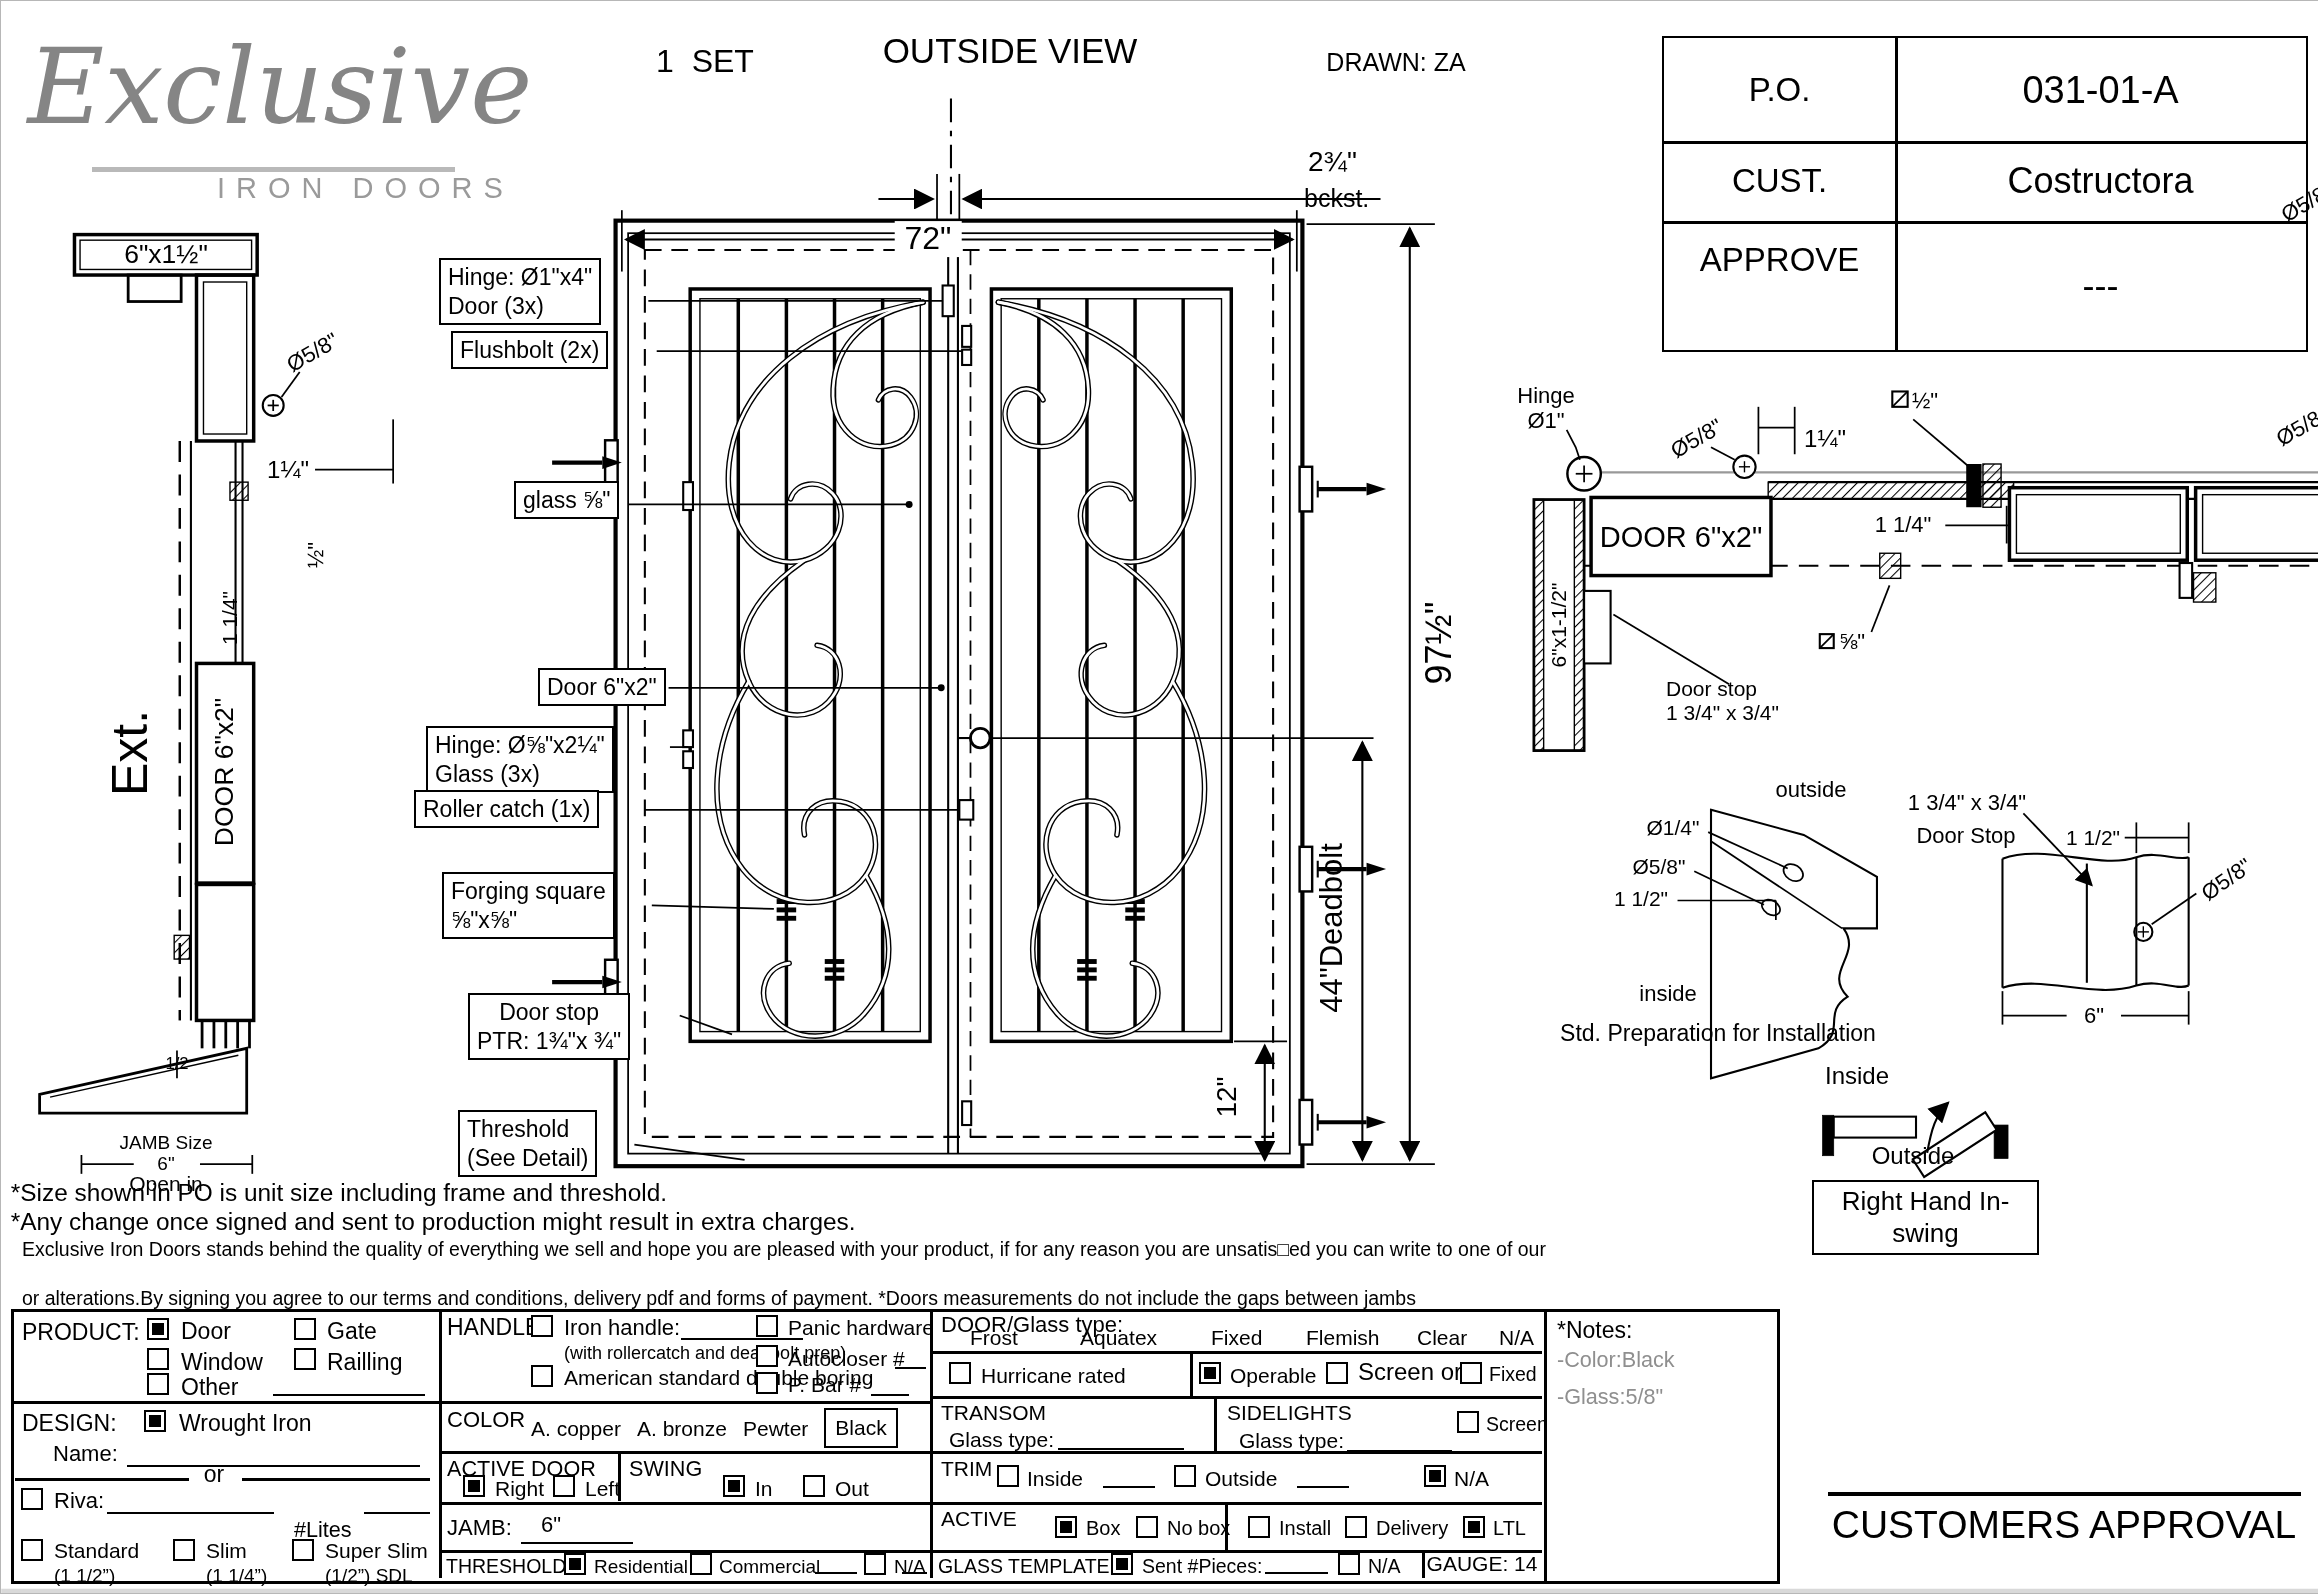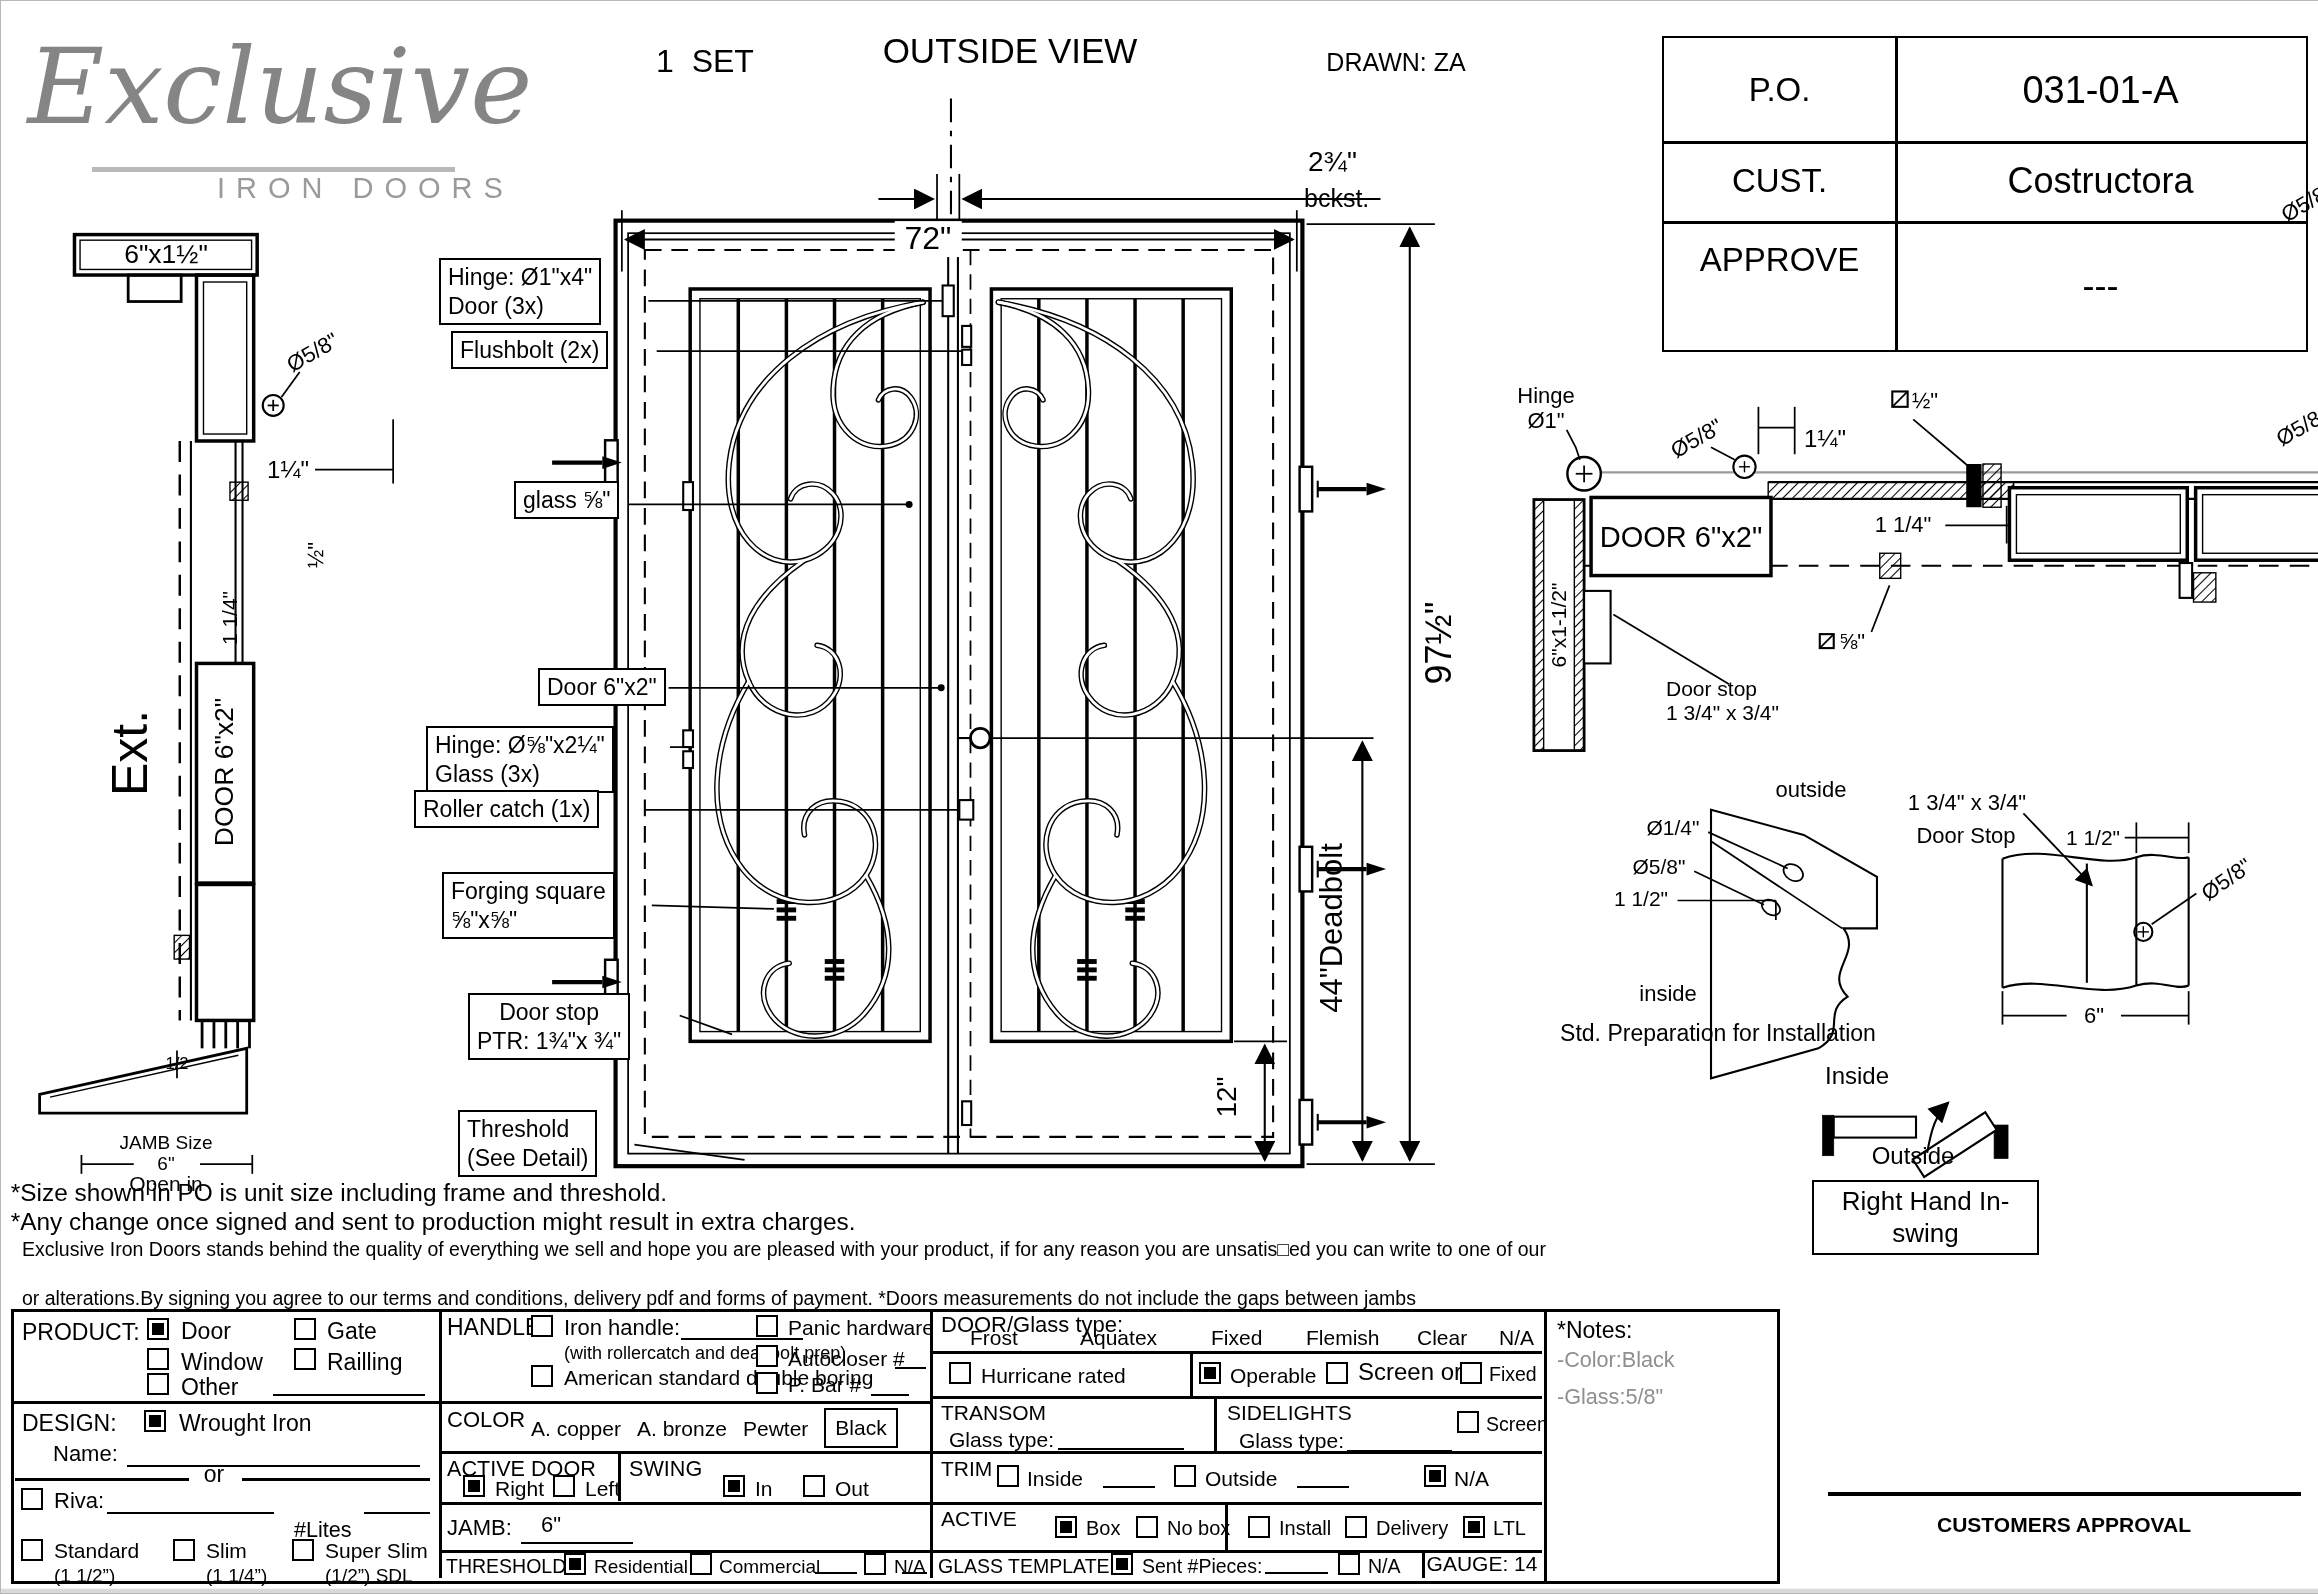--- a/index.html
+++ b/index.html
@@ -525,16 +525,16 @@
 <span class="cb" style="left:1337px;top:1552px;"></span>
 <div class="t" style="left:1367px;top:1555px;font-size:19.5px;">N/A</div>
 <div class="t cc" style="left:1481px;top:1563px;font-size:21px;">GAUGE: 14</div>
 
 <div style="position:absolute;left:1543px;top:1308px;width:230px;height:269px;border:3.5px solid #000;background:#fff;"></div>
 <div class="t" style="left:1556px;top:1317px;font-size:23px;">*Notes:</div>
 <div class="t gray" style="left:1556px;top:1347px;font-size:21.6px;">-Color:Black</div>
 <div class="t gray" style="left:1556px;top:1384px;font-size:21.6px;">-Glass:5/8"</div>
 
 <div style="position:absolute;left:1827px;top:1491px;width:473px;height:4.2px;background:#000;"></div>
-<div class="t cc" style="left:2063px;top:1524px;font-size:21px;font-weight:bold;">CUSTOMERS APPROVAL</div>
+<div class="t cc" style="left:2063px;top:1524px;font-size:39px;">CUSTOMERS APPROVAL</div>
 
 </div>
 
 
 </body></html>

